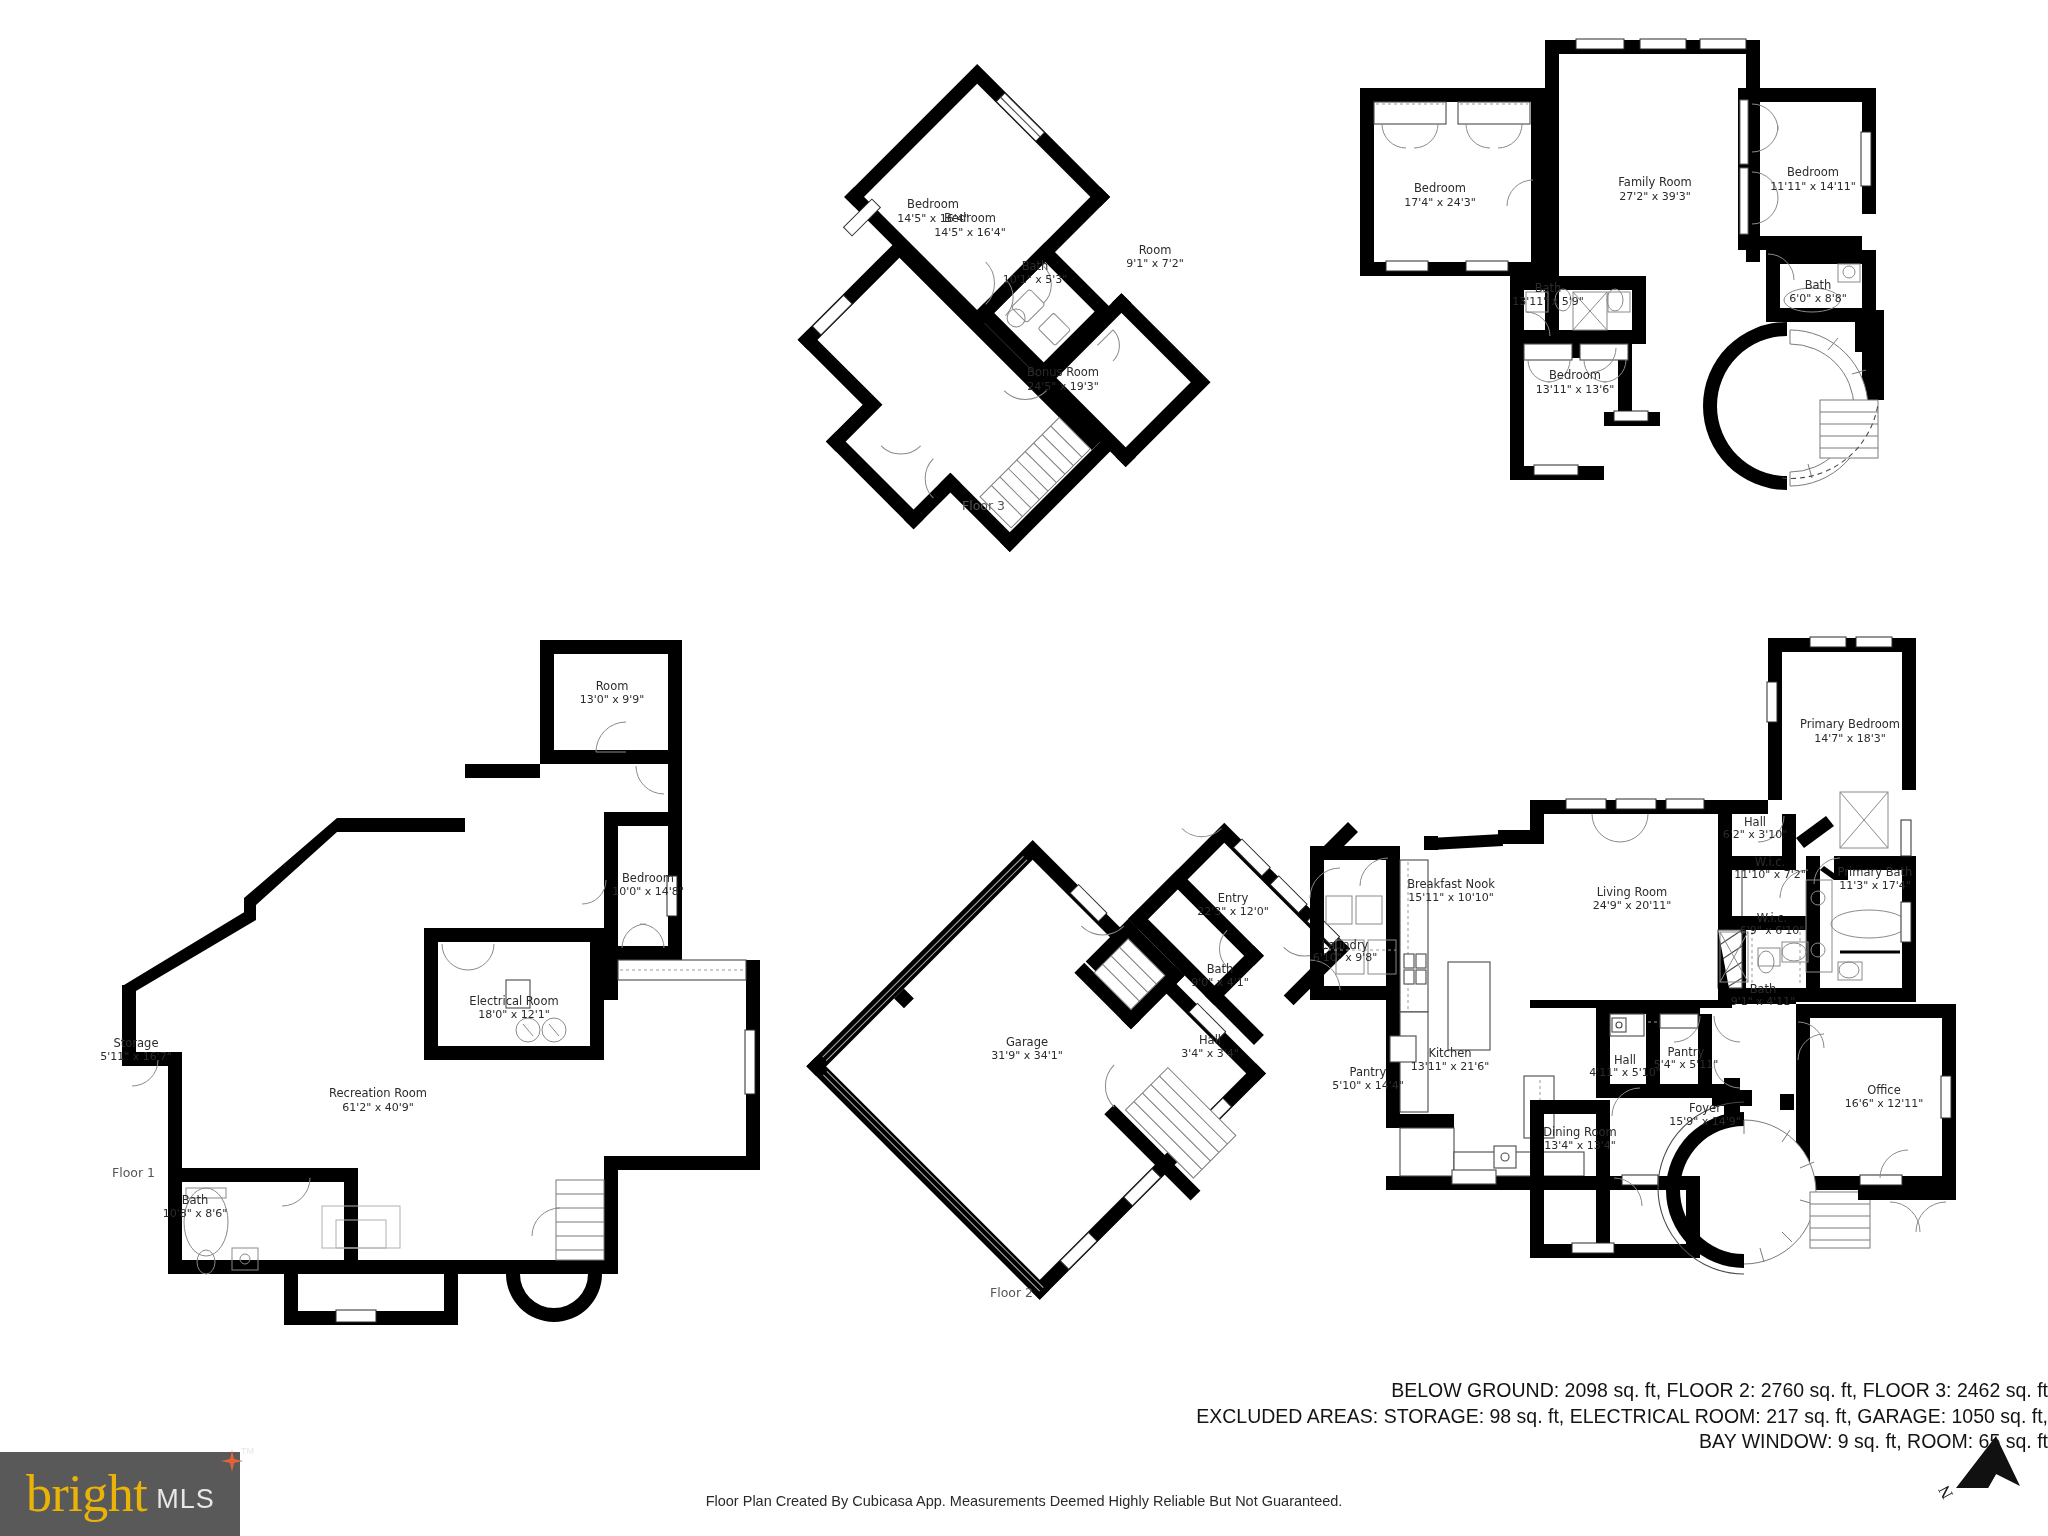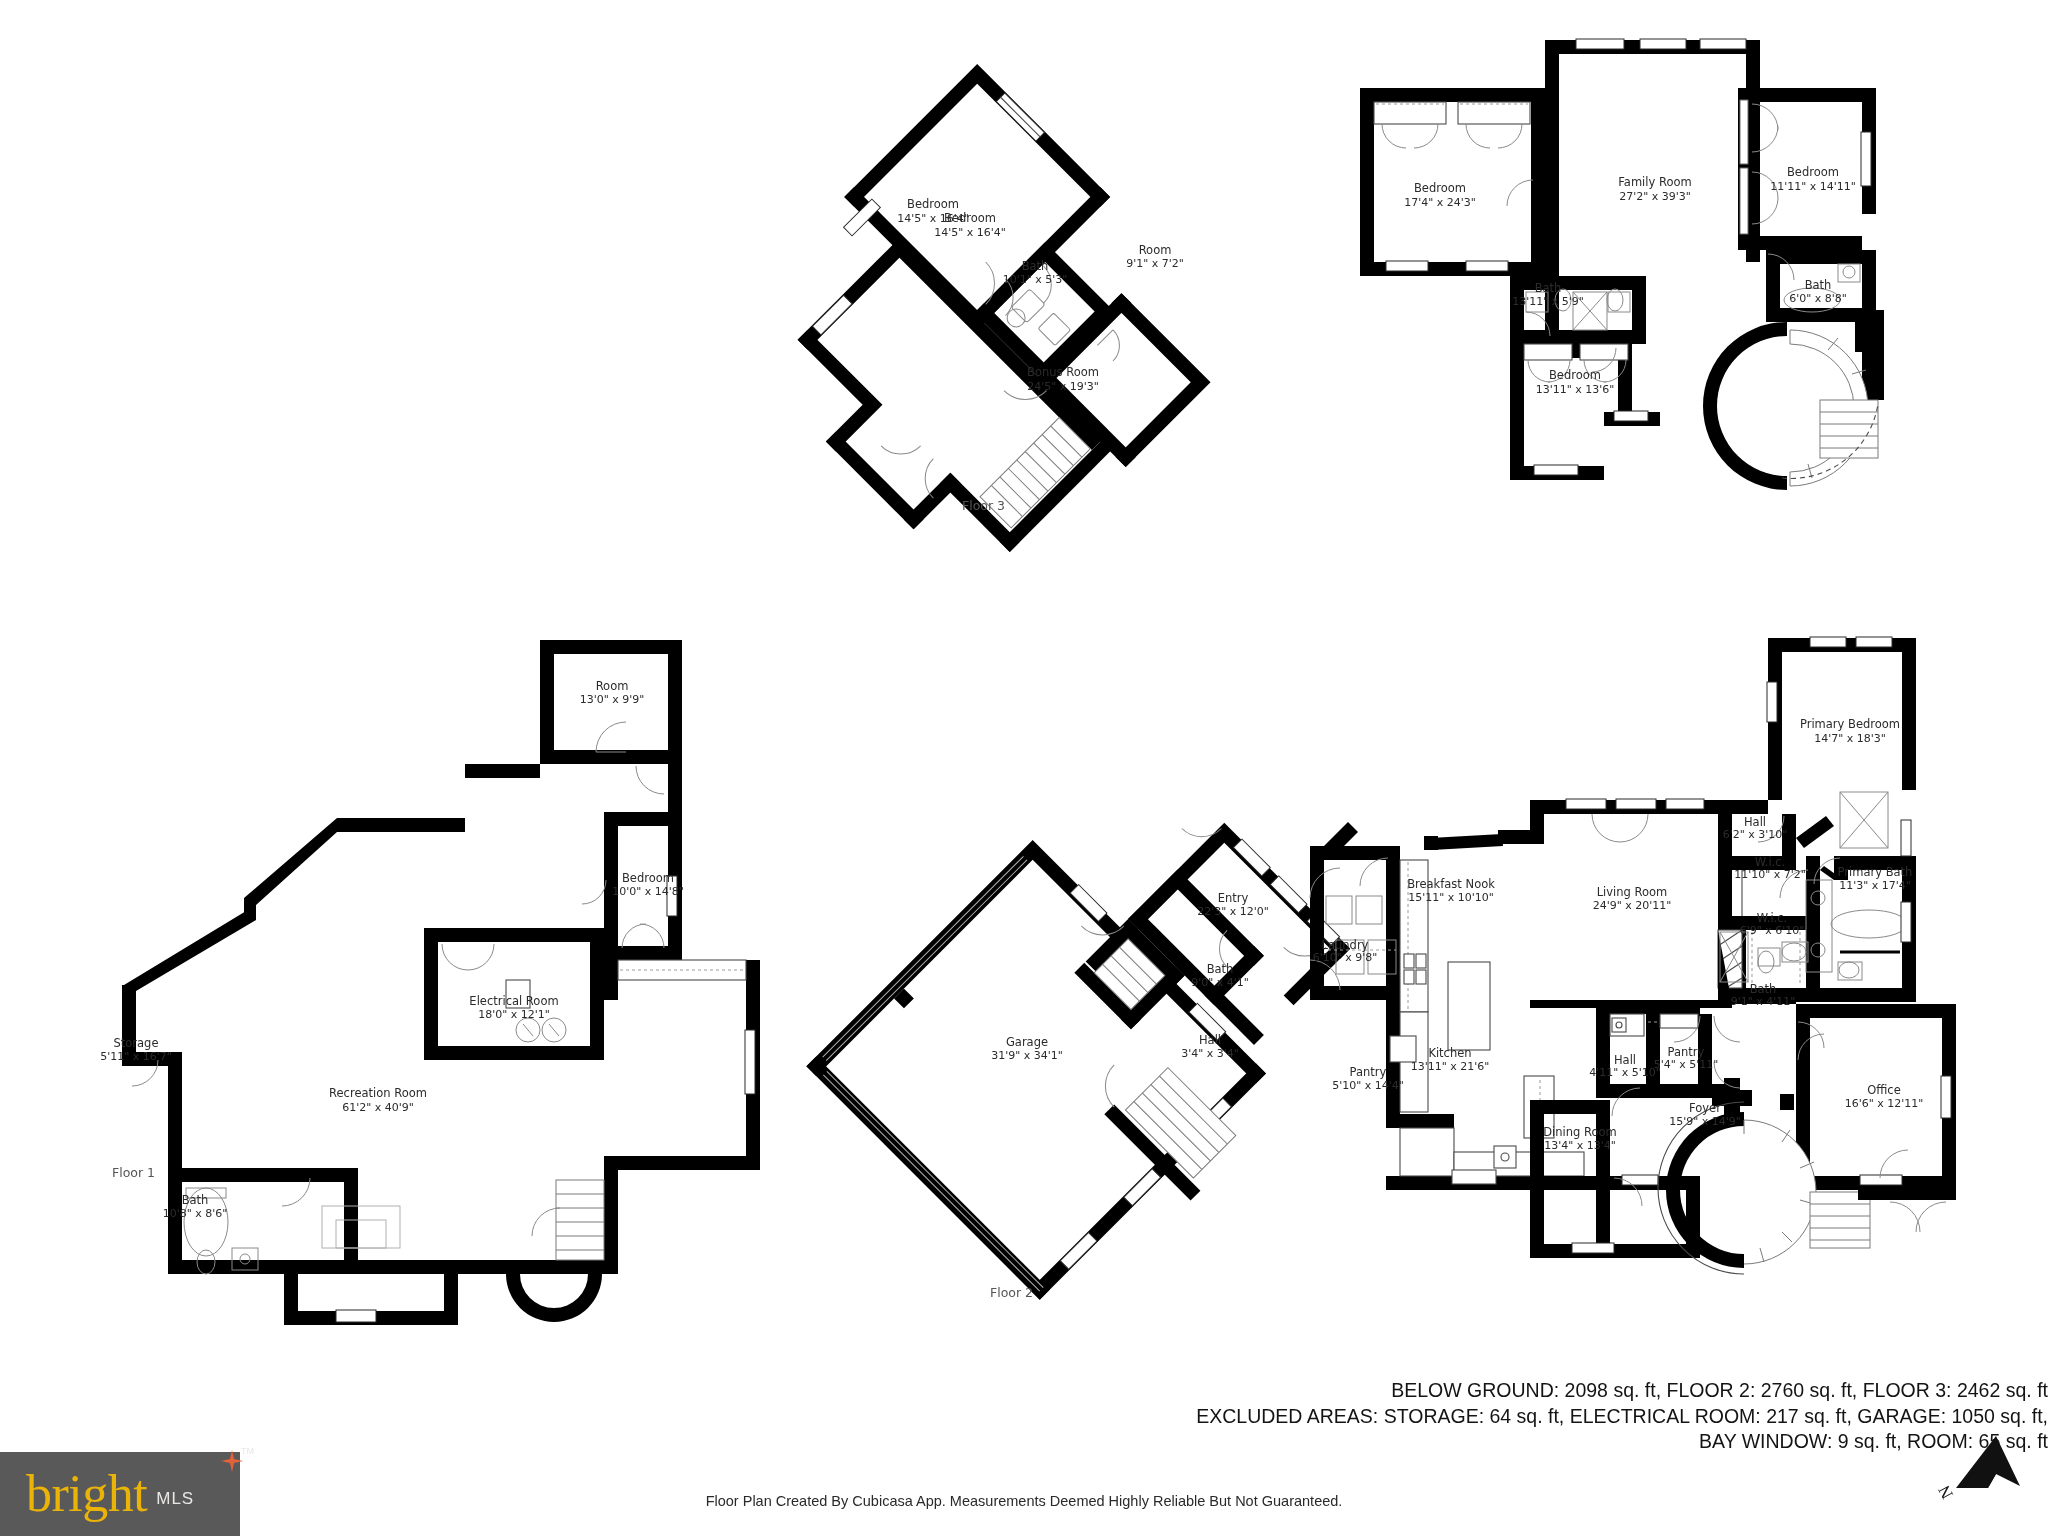--- a/index.html
+++ b/index.html
@@ -92,21 +92,21 @@
   .logo .wordmark{
     position:relative;
     font-family:Liberation Serif, serif;
     font-size:52px;
     color:#eab308;
     line-height:1;
     letter-spacing:-0.5px;
   }
   .logo .mls{
     font-family:"Liberation Sans", sans-serif;
-    font-size:17px;
+    font-size:27px;
     color:#e9e7e5;
     letter-spacing:1px;
     margin-left:9px;
     position:relative;
     top:5px;
   }
   .logo .spark{
     position:absolute;
     right:-3px; top:-2px;
     width:22px;height:22px;
@@ -781,21 +781,21 @@
     <text class="rdim" x="1368" y="1086">5'10" x 14'4"</text>
 
     <text class="floorlabel" x="990" y="1293">Floor 2</text>
   </g>
 
 </svg>
 </div>
 
 <div class="summary">
   <div class="line">BELOW GROUND: 2098 sq. ft, FLOOR 2: 2760 sq. ft, FLOOR 3: 2462 sq. ft</div>
-  <div class="line">EXCLUDED AREAS: STORAGE: 64 sq. ft, ELECTRICAL ROOM: 217 sq. ft, GARAGE: 1050 sq. ft,</div>
+  <div class="line">EXCLUDED AREAS: STORAGE: 98 sq. ft, ELECTRICAL ROOM: 217 sq. ft, GARAGE: 1050 sq. ft,</div>
   <div class="line">BAY WINDOW: 9 sq. ft, ROOM: 65 sq. ft</div>
 </div>
 
 <div class="credit">Floor Plan Created By Cubicasa App. Measurements Deemed Highly Reliable But Not Guaranteed.</div>
 
 <div class="logo">
   <span class="wordmark">bright</span>
   <svg class="spark" viewBox="0 0 24 24">
     <path d="M12 0 L14.2 9.8 L24 12 L14.2 14.2 L12 24 L9.8 14.2 L0 12 L9.8 9.8 Z" fill="#e0633a"></path>
   </svg>

